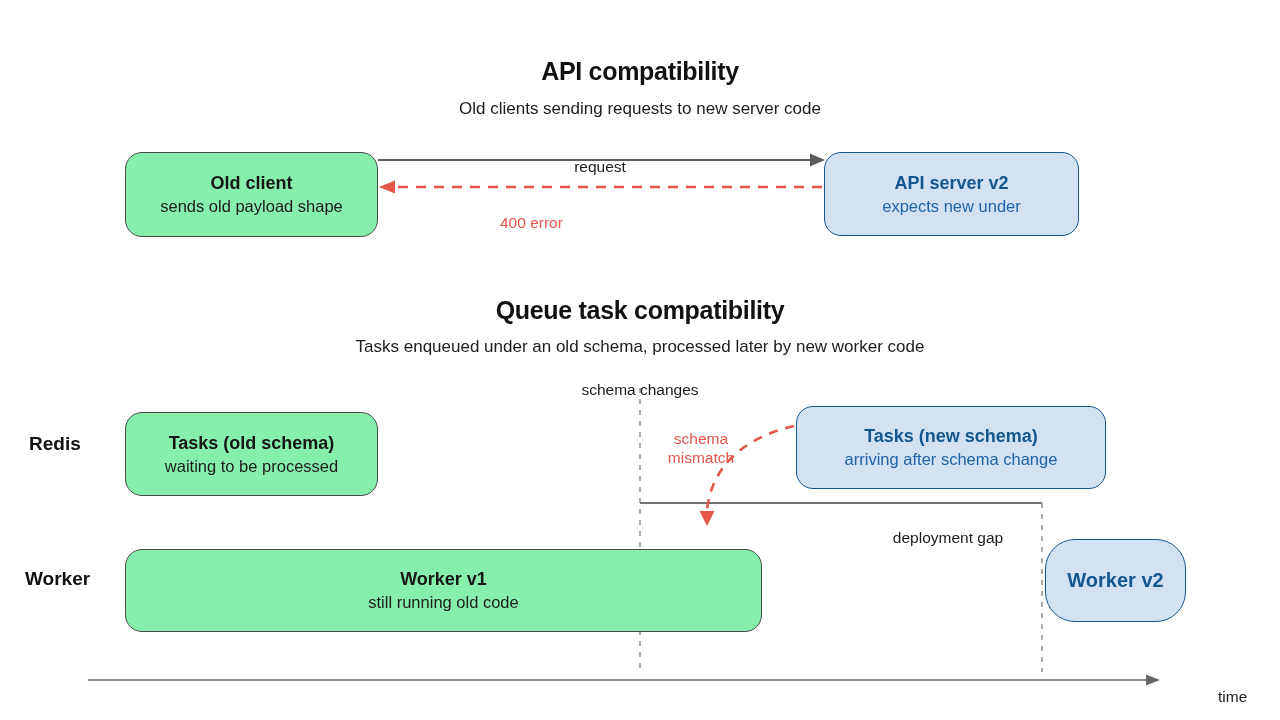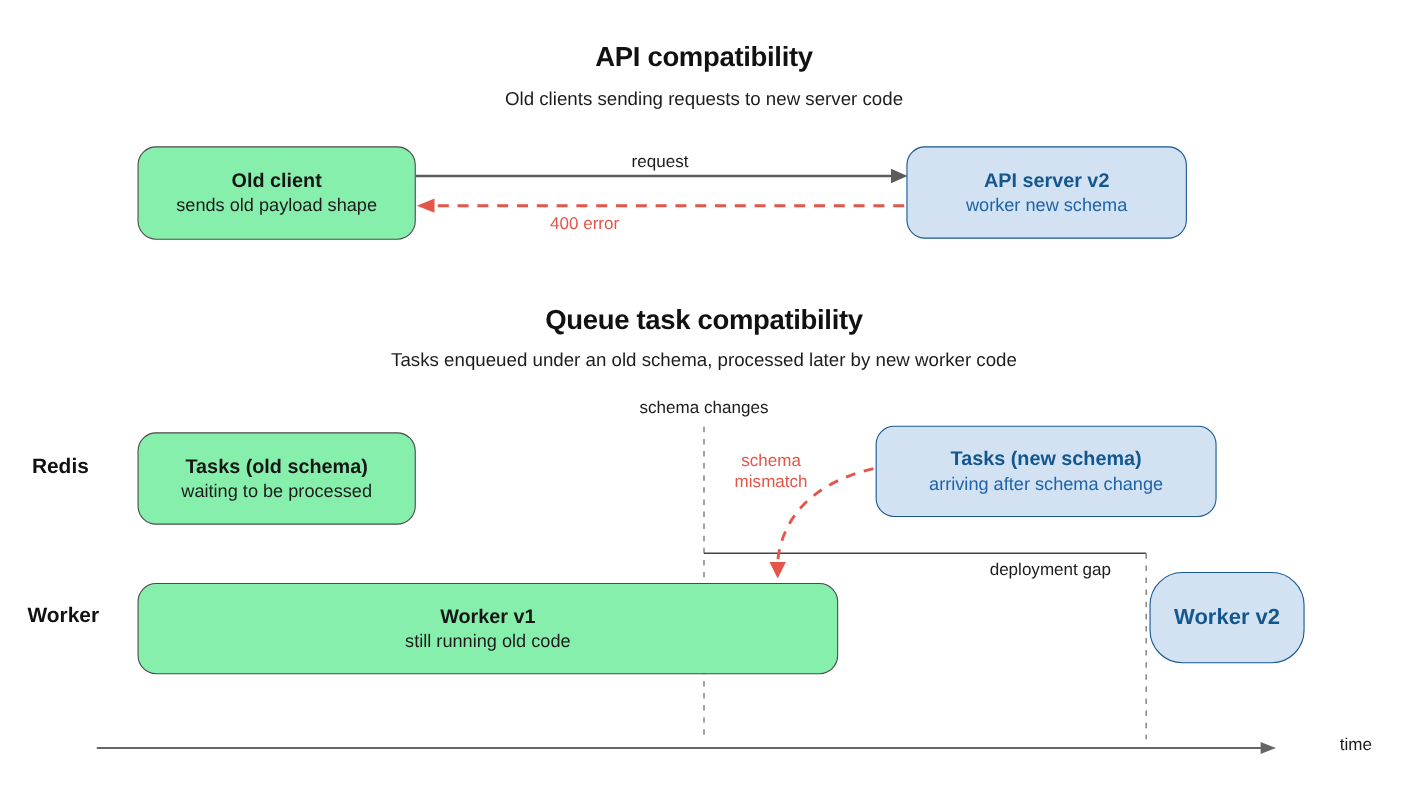--- a/index.html
+++ b/index.html
@@ -8,21 +8,21 @@
     font-family: "Liberation Sans", "DejaVu Sans", sans-serif;
     color: #161616;
   }
   .canvas {
     position: relative;
     width: 1280px;
     height: 720px;
     background: #ffffff;
     overflow: hidden;
   }
-  .abs { position: absolute; }
+  .abs { position: absolute; margin-top: 19px; }
   .center-text { left: 0; right: 0; text-align: center; }
 
   .section-title {
     font-size: 25px;
     font-weight: bold;
     letter-spacing: -0.3px;
     color: #111111;
   }
   .section-subtitle {
     font-size: 17px;
@@ -106,21 +106,21 @@
   <div class="abs center-text section-title" style="top:38px;">API compatibility</div>
   <div class="abs center-text section-subtitle" style="top:80px;">Old clients sending requests to new server code</div>
 
   <div class="abs node node-gray" style="left:125px; top:133px; width:253px; height:85px;">
     <div class="node-title">Old client</div>
     <div class="node-sub">sends old payload shape</div>
   </div>
 
   <div class="abs node node-blue" style="left:824px; top:133px; width:255px; height:84px;">
     <div class="node-title">API server v2</div>
-    <div class="node-sub">worker new schema</div>
+    <div class="node-sub">expects new under</div>
   </div>
 
   <div class="abs annot" style="left:500px; top:139px; width:200px; text-align:center;">request</div>
   <div class="abs annot-red" style="left:500px; top:195px; width:200px; text-align:left;">400 error</div>
 
   <div class="abs center-text section-title" style="top:277px;">Queue task compatibility</div>
   <div class="abs center-text section-subtitle" style="top:318px;">Tasks enqueued under an old schema, processed later by new worker code</div>
 
   <div class="abs annot" style="left:540px; top:362px; width:200px; text-align:center;">schema changes</div>
 
@@ -131,21 +131,21 @@
     <div class="node-sub">waiting to be processed</div>
   </div>
 
   <div class="abs node node-blue" style="left:796px; top:387px; width:310px; height:83px;">
     <div class="node-title">Tasks (new schema)</div>
     <div class="node-sub">arriving after schema change</div>
   </div>
 
   <div class="abs annot-red" style="left:653px; top:410px; width:96px; text-align:center; line-height:1.25;">schema mismatch</div>
 
-  <div class="abs annot" style="left:886px; top:510px; width:124px; text-align:right;">deployment gap</div>
+  <div class="abs annot" style="left:886px; top:510px; width:124px; text-align:center;">deployment gap</div>
 
   <div class="abs lane-label" style="left:25px; top:549px;">Worker</div>
 
   <div class="abs node node-gray" style="left:125px; top:530px; width:637px; height:83px;">
     <div class="node-title">Worker v1</div>
     <div class="node-sub">still running old code</div>
   </div>
 
   <div class="abs node node-blue" style="left:1045px; top:520px; width:141px; height:83px; border-radius:30px;">
     <div class="node-title" style="font-size:20px;">Worker v2</div>

